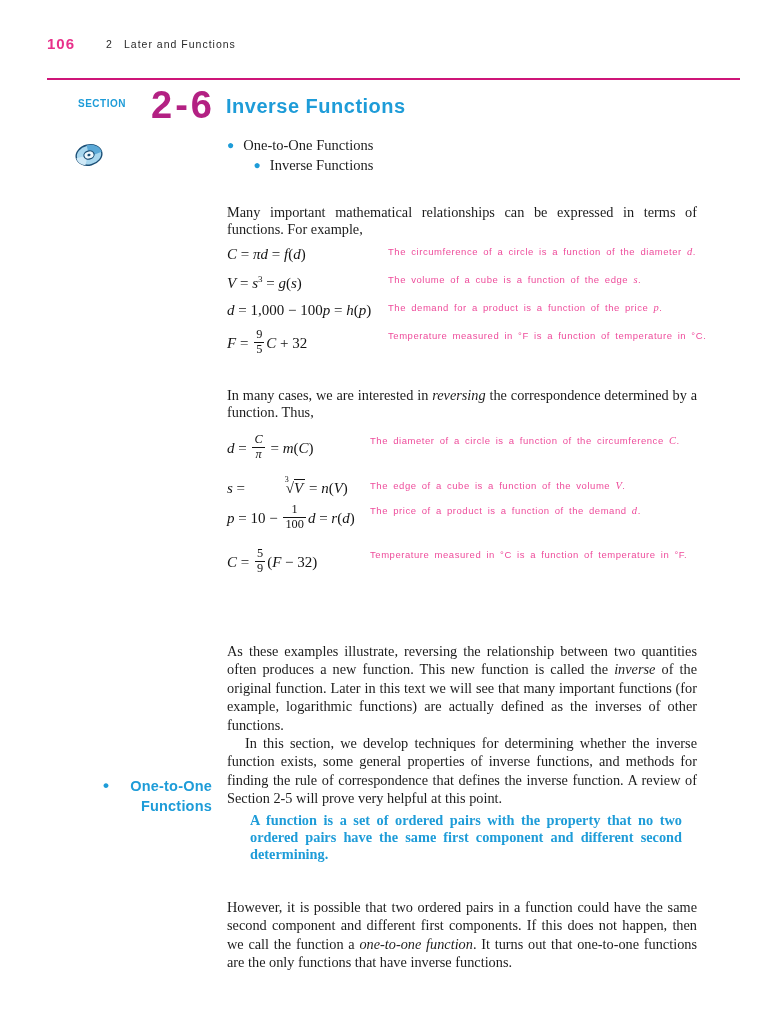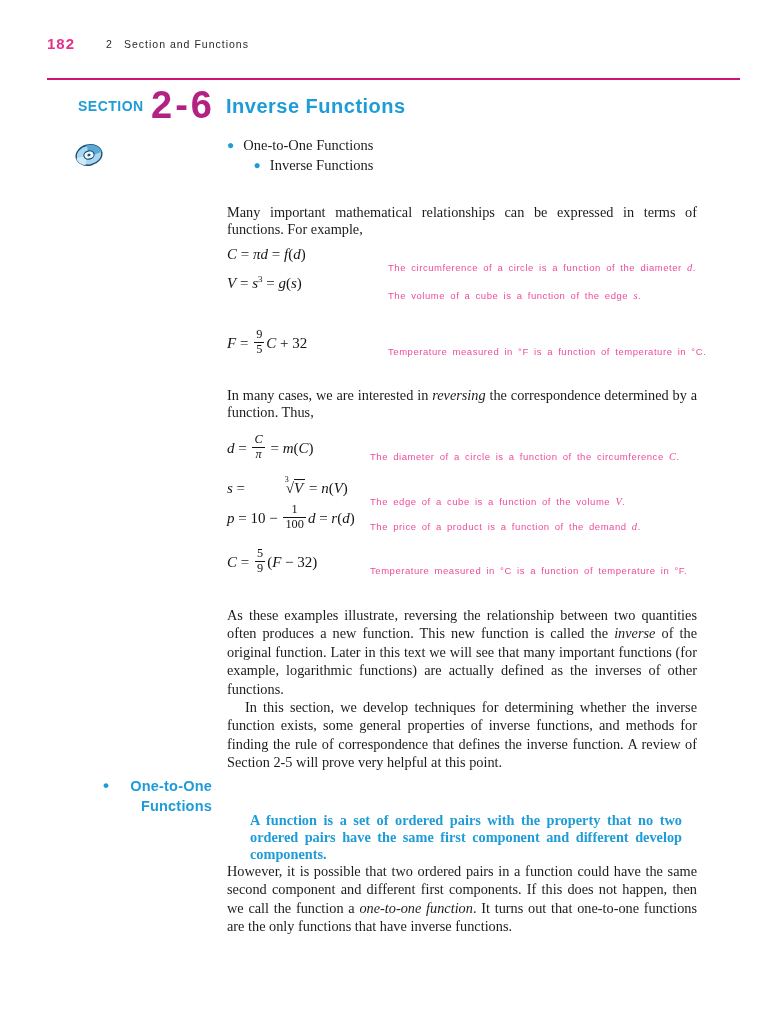--- a/index.html
+++ b/index.html
@@ -25,21 +25,21 @@
     letter-spacing:1px;
   }
   .rule {
     position:absolute; left:47px; top:78px; width:693px; height:2px;
     background:#ce1578;
   }
   
   .eyebrow {
     position:absolute; left:78px; top:98px;
     font-family:"Liberation Sans", sans-serif; font-weight:bold;
-    font-size:14px; color:#1e9cd8; letter-spacing:0.5px;
+    font-size:10px; color:#1e9cd8; letter-spacing:0.5px;
   }
   .secnum {
     position:absolute; left:151px; top:84px;
     font-family:Liberation Sans, sans-serif; font-weight:bold;
     font-size:38px; color:#b32183; letter-spacing:3px;
   }
   .sectitle {
     position:absolute; left:226px; top:95px;
     font-family:"Liberation Sans", sans-serif; font-weight:bold;
     font-size:20px; color:#1e9cd8; letter-spacing:0.5px;
@@ -47,21 +47,21 @@
   
   .cdicon { position:absolute; left:73px; top:141px; }
   
   .topics { position:absolute; left:227px; top:135px; list-style:none;text-align:right; }
   .topics li { font-size:14.5px; line-height:20px; color:#1c1c1c; }
   .topics .bullet { color:#1e9cd8; font-size:12px; margin-right:9px; vertical-align:1px; }
   .para {
     position:absolute; left:227px; width:470px;
     text-align:justify; font-size:14.3px; line-height:17.2px; color:#1c1c1c;
   }
-  .para.loose { line-height:18.4px; }
+  .para.loose { line-height:18.4px;margin-top:36px; }
   .indent { text-indent:18px; }
   .seg-v { font-style:italic; }
   
   .eqrow { position:absolute; left:227px; width:472px; display:flex; }
   .eq {
     font-family:"Liberation Serif", serif; font-size:15px; color:#141414;
     white-space:nowrap; flex:0 0 auto;
   }
   .eq .seg-t { font-style:normal; }
   .eq sup { font-size:9px; }
@@ -73,21 +73,21 @@
   }
   .frac .num { display:block; border-bottom:1.2px solid #141414; padding:0 2px; }
   .frac .den { display:block; padding:0 2px; }
   .frac.it  { font-style:italic; }
   .root { white-space:nowrap;margin-left:36px; }
   .root .idx { font-size:8px; position:relative; top:-5px; margin-right:-3px; }
   .root .sqrt { font-style:normal; }
   .root .rad { font-style:italic; border-top:1.2px solid #141414; padding:0 2px 0 0; }
   .ann {
     font-family:"Liberation Sans", sans-serif; font-size:9.5px; color:#ee4c9b;
-    letter-spacing:0.55px; word-spacing:2px; white-space:nowrap; flex:0 0 auto;margin-top:16px;
+    letter-spacing:0.55px; word-spacing:2px; white-space:nowrap; flex:0 0 auto;
   }
   .ann .seg-v { font-family:"Liberation Serif", serif; font-style:italic; font-size:10.5px; }
   
   .margin-bullet {
     position:absolute; left:103px; top:776px; color:#1e9cd8;
     font-family:"Liberation Sans", sans-serif; font-size:17px; font-weight:bold;
   }
   .margin-note {
     position:absolute; left:96px; top:777px; width:116px; text-align:right;
     font-family:"Liberation Sans", sans-serif; font-weight:bold;
@@ -98,23 +98,23 @@
     position:absolute; left:250px; top:812px; width:432px;
     font-family:"Liberation Serif", serif; font-weight:bold;
     font-size:14.3px; line-height:16.8px; color:#1e9cd8; text-align:justify;
   }
 </style>
 </head>
 <body>
 
 <div class="page">
 
-  <span class="pagenum">182</span>
+  <span class="pagenum">106</span>
   <span class="chapnum">2</span>
-  <span class="runtitle">Section and Functions</span>
+  <span class="runtitle">Later and Functions</span>
   <div class="rule"></div>
 
   <span class="eyebrow">SECTION</span>
   <span class="secnum">2-6</span>
   <span class="sectitle">Inverse Functions</span>
 
   <svg class="cdicon" width="32" height="28" viewBox="0 0 32 28">
     <g transform="rotate(-14 16 14)">
       <ellipse cx="16" cy="14" rx="13" ry="10" fill="#a8d7ef" stroke="#1c4f76" stroke-width="1.4"></ellipse>
       <path d="M16 4 A13 10 0 0 1 29 14 L21 15 A5.2 4 0 0 0 16 10 Z" fill="#5aa8d6"></path>
@@ -131,20 +131,24 @@
 
   <p class="para" style="top:204px">Many important mathematical relationships can be expressed in terms of functions. For example,</p>
 
   <div class="eqrow g1" style="top:246px;height:24px">
     <span class="eq"><span class="seg-v">C</span><span class="seg-t"> = </span><span class="seg-v">πd</span><span class="seg-t"> = </span><span class="seg-v">f</span><span class="seg-t">(</span><span class="seg-v">d</span><span class="seg-t">)</span></span>
     <span class="ann"><span class="seg-t">The circumference of a circle is a function of the diameter </span><span class="seg-v">d</span><span class="seg-t">.</span></span>
   </div>
   <div class="eqrow g1" style="top:274px;height:24px">
     <span class="eq"><span class="seg-v">V</span><span class="seg-t"> = </span><span class="seg-v">s</span><sup>3</sup><span class="seg-t"> = </span><span class="seg-v">g</span><span class="seg-t">(</span><span class="seg-v">s</span><span class="seg-t">)</span></span>
     <span class="ann"><span class="seg-t">The volume of a cube is a function of the edge </span><span class="seg-v">s</span><span class="seg-t">.</span></span>
+  </div>
+  <div class="eqrow g1" style="top:302px;height:24px">
+    <span class="eq"><span class="seg-v">d</span><span class="seg-t"> = 1,000 − 100</span><span class="seg-v">p</span><span class="seg-t"> = </span><span class="seg-v">h</span><span class="seg-t">(</span><span class="seg-v">p</span><span class="seg-t">)</span></span>
+    <span class="ann"><span class="seg-t">The demand for a product is a function of the price </span><span class="seg-v">p</span><span class="seg-t">.</span></span>
   </div>
   <div class="eqrow g1" style="top:330px;height:40px">
     <span class="eq"><span class="seg-v">F</span><span class="seg-t"> = </span><span class="frac"><span class="num">9</span><span class="den">5</span></span><span class="seg-v">C</span><span class="seg-t"> + 32</span></span>
     <span class="ann"><span class="seg-t">Temperature measured in °F is a function of temperature in °C.</span></span>
   </div>
 
   <p class="para" style="top:387px"><span class="seg-t">In many cases, we are interested in </span><span class="seg-v">reversing</span><span class="seg-t"> the correspondence determined by a function. Thus,</span></p>
 
   <div class="eqrow g2" style="top:435px;height:42px">
     <span class="eq"><span class="seg-v">d</span><span class="seg-t"> = </span><span class="frac it"><span class="num">C</span><span class="den">π</span></span><span class="seg-t"> = </span><span class="seg-v">m</span><span class="seg-t">(</span><span class="seg-v">C</span><span class="seg-t">)</span></span>
@@ -165,17 +169,17 @@
 
   <div class="para loose" style="top:606px">
     <p><span class="seg-t">As these examples illustrate, reversing the relationship between two quantities often produces a new function. This new function is called the </span><span class="seg-v">inverse</span><span class="seg-t"> of the original function. Later in this text we will see that many important functions (for example, logarithmic functions) are actually defined as the inverses of other functions.</span></p>
     <p class="indent">In this section, we develop techniques for determining whether the inverse function exists, some general properties of inverse functions, and methods for finding the rule of correspondence that defines the inverse function. A review of Section 2-5 will prove very helpful at this point.</p>
   </div>
 
   <span class="margin-bullet">•</span>
   <div class="margin-note">One-to-One Functions</div>
 
 
-  <div class="definition">A function is a set of ordered pairs with the property that no two ordered pairs have the same first component and different develop components.</div>
+  <div class="definition">A function is a set of ordered pairs with the property that no two ordered pairs have the same first component and different second determining.</div>
 
   <p class="para loose" style="top:862px"><span class="seg-t">However, it is possible that two ordered pairs in a function could have the same second component and different first components. If this does not happen, then we call the function a </span><span class="seg-v">one-to-one function</span><span class="seg-t">. It turns out that one-to-one functions are the only functions that have inverse functions.</span></p>
 
 </div>
 
 </body></html>

